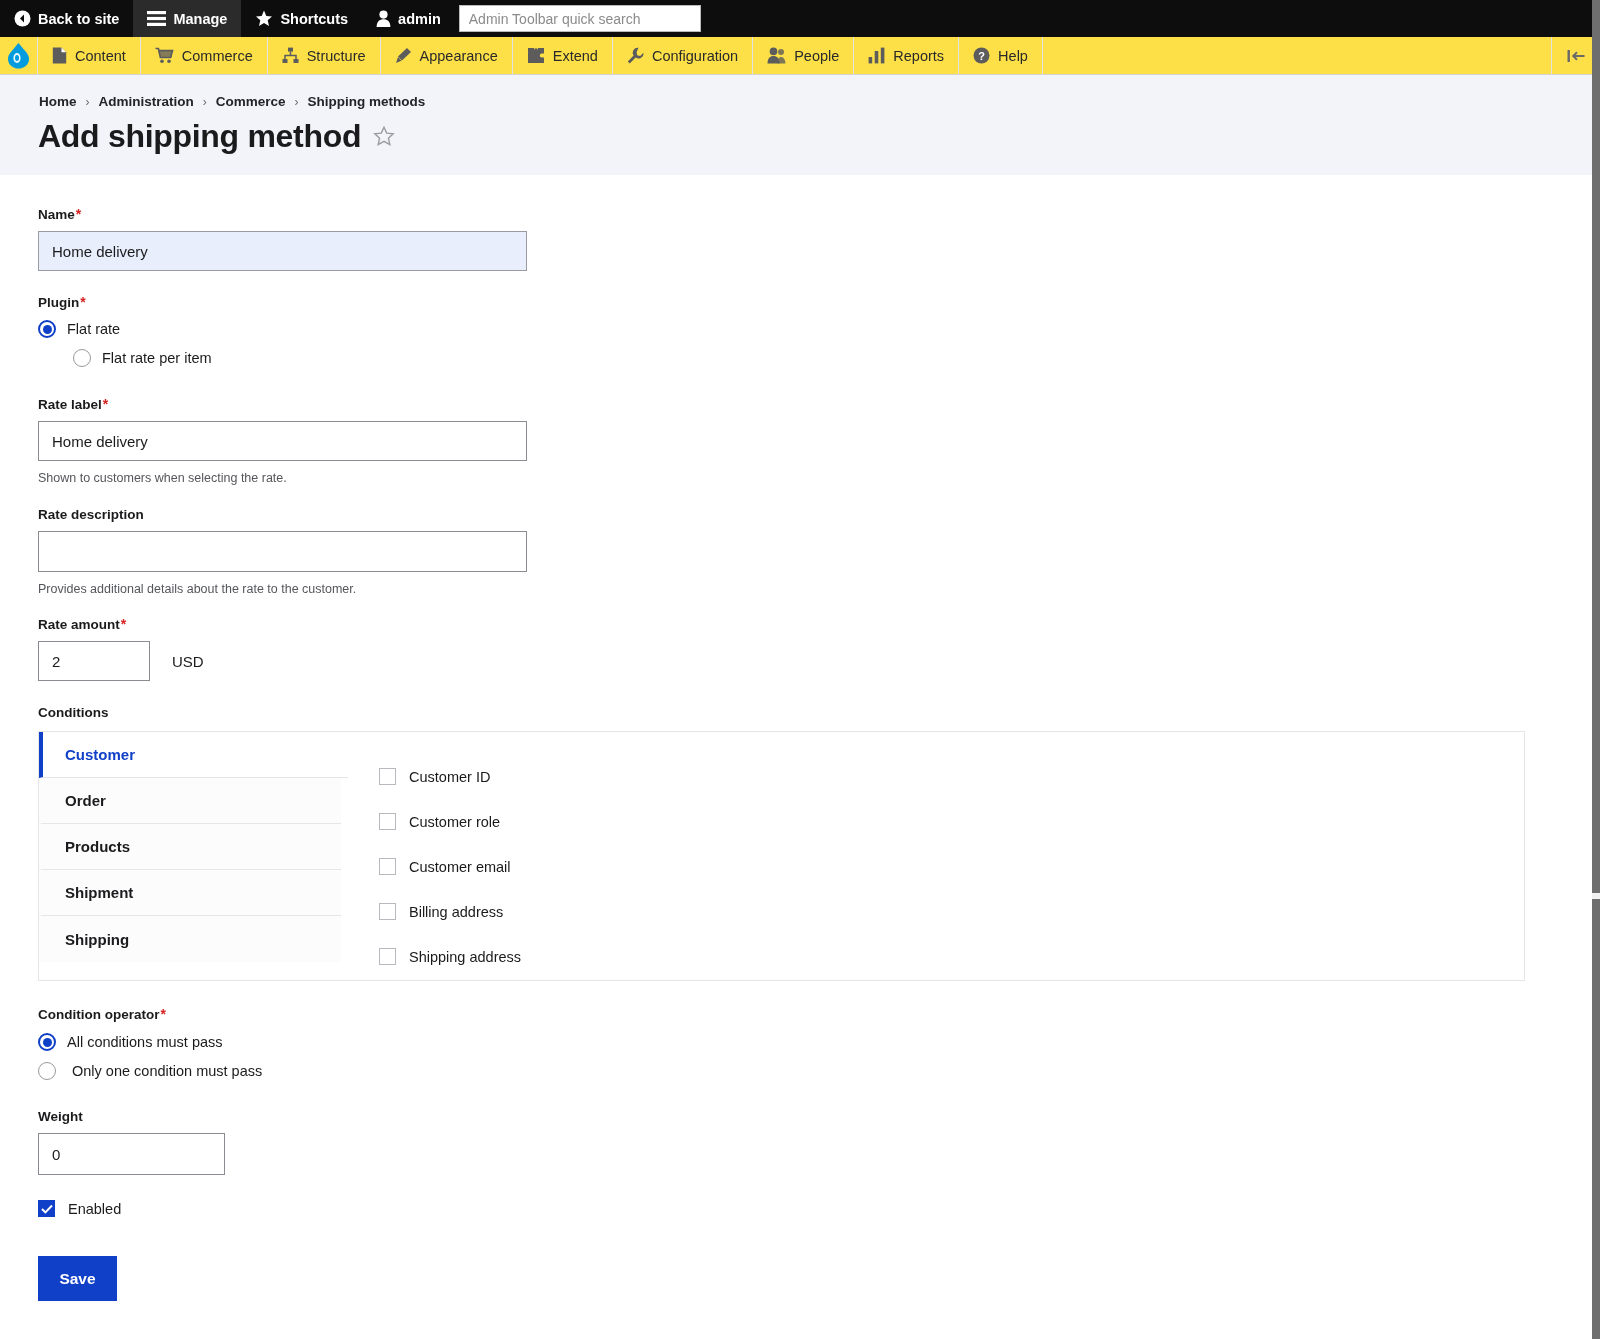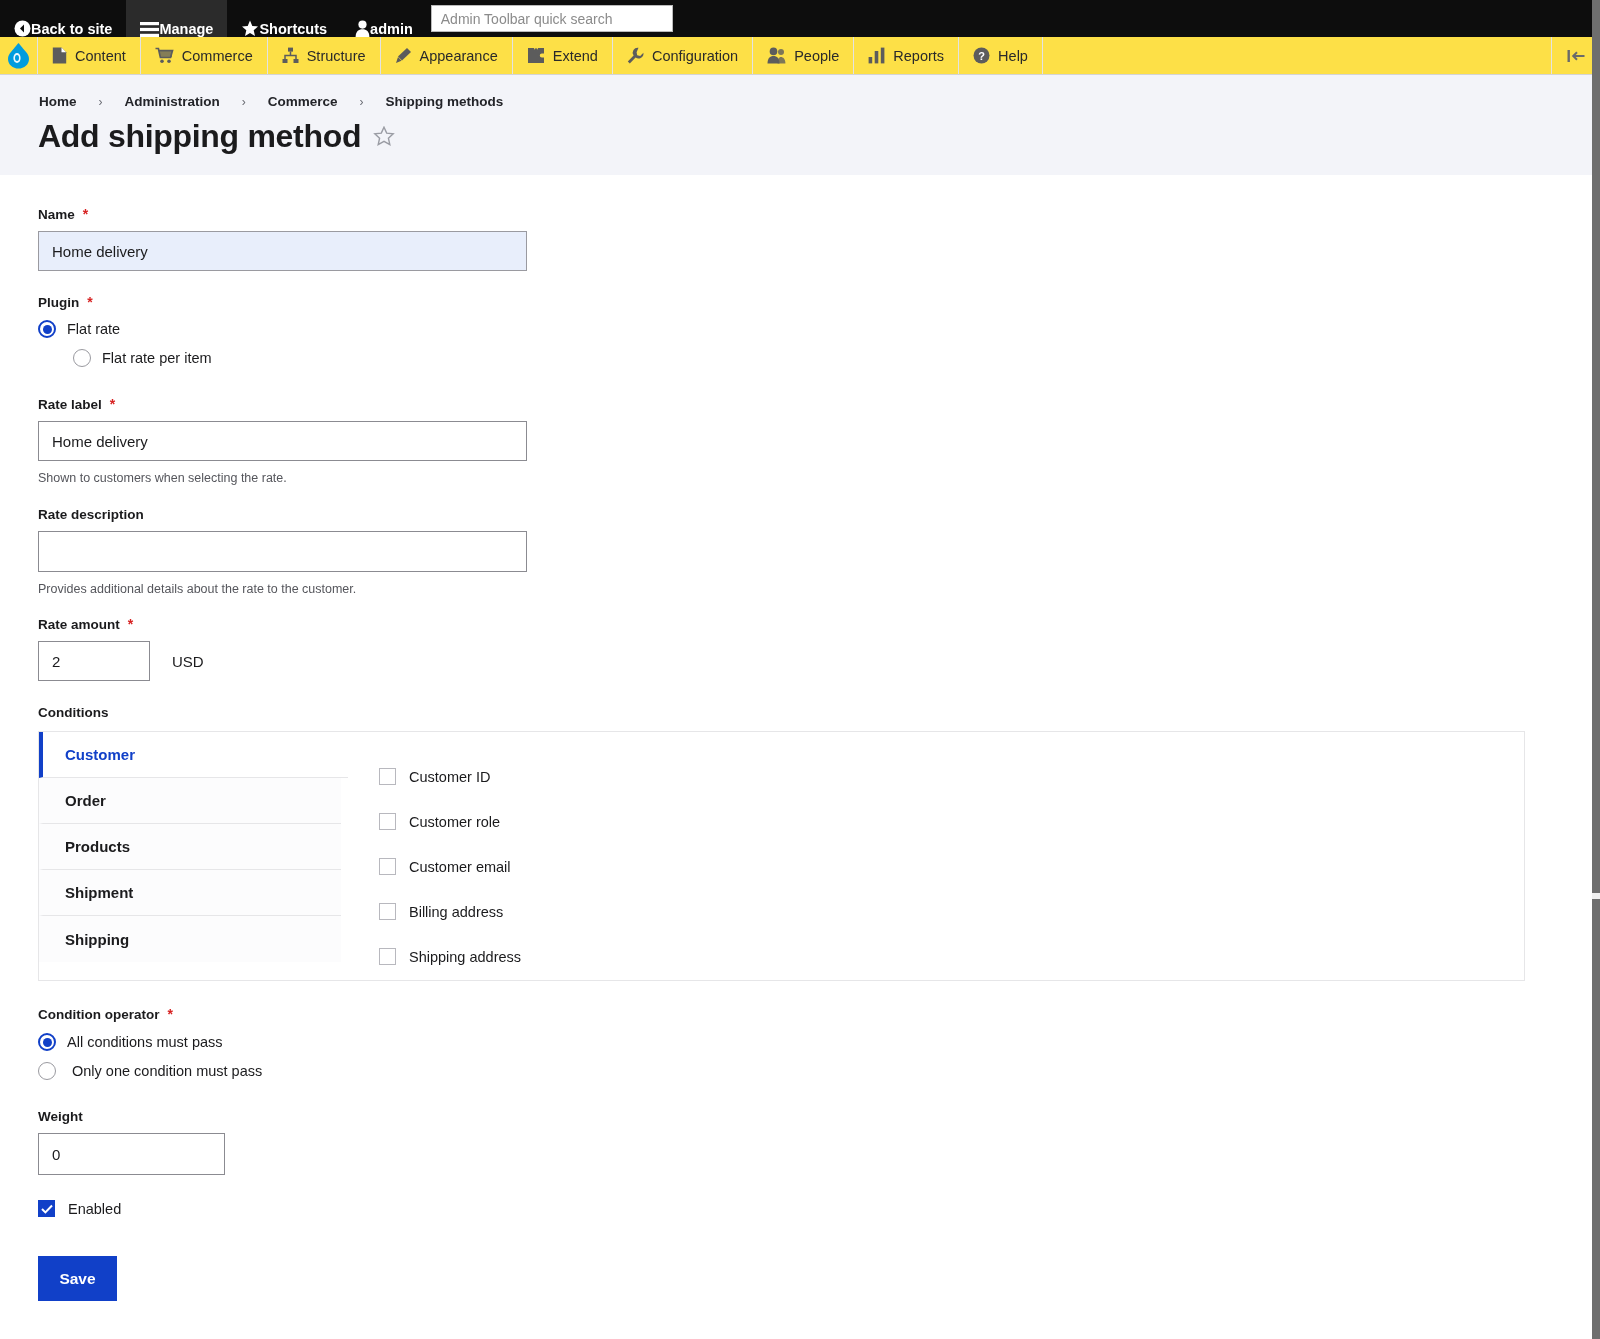--- a/index.html
+++ b/index.html
@@ -9,21 +9,21 @@
     font-family: "Liberation Sans", sans-serif;
     overflow: hidden;
   }
 
   
   .toolbar-bar {
     position: absolute; top: 0; left: 0; width: 1600px; height: 37px;
     background: #0d0d0d; display: flex; align-items: stretch;
   }
   .tb-item {
-    display: flex; align-items: flex-end; 
+    display: flex; align-items: center; gap: 7px;
     padding: 0 14px; color: #fff;
     font-size: 14.5px; font-weight: bold;
     white-space: nowrap;
   }
   .tb-item.active { background: #2b2b2b; }
   .tb-search-wrap { display:flex; align-items:center; padding-left: 4px; }
   .tb-search {
     width: 242px; height: 27px;
     background: #fff; border: 1px solid #bbb;
     font-size: 14px; color: #444;
@@ -57,36 +57,36 @@
     width: 48px; display: flex; align-items: center; justify-content: center;
   }
 
   
   .page-head {
     position: absolute; top: 75px; left: 0; width: 1592px; height: 100px;
     background: #f3f4f9;
   }
   .breadcrumb {
     position: absolute; top: 19px; left: 39px;
-    display: flex; align-items: center; gap: 22px;
+    display: flex; align-items: center; gap: 9px;
     font-size: 13.5px; font-weight: bold; color: #232429;
   }
   .crumb-sep { color: #6a6c74; font-weight: normal; font-size: 12px; }
   .page-title-row {
     position: absolute; top: 43px; left: 38px;
     display: flex; align-items: center; gap: 12px;
   }
   .page-title { font-size: 32px; font-weight: bold; color: #1b1b1d; letter-spacing: -0.3px; }
 
   
   .form-area { position: absolute; top: 175px; left: 0; width: 1592px; }
 
   .label {
     font-size: 13.5px; font-weight: bold; color: #1b1b1d;
-    display: flex; align-items: baseline; gap: 8px;
+    display: flex; align-items: baseline; gap: 1px;
   }
   .req { color: #d72222; font-size: 14px; line-height: 1; }
 
   .txt-input {
     height: 40px; border: 1px solid #8b8b91; background: #fff;
     font-size: 15px; color: #1b1b1d; padding: 0 13px;
     font-family: "Liberation Sans", sans-serif;
     display: flex; align-items: center;
   }
   .txt-input.autofill { background: #e8eefb; border-color: #9a9aa0; }

